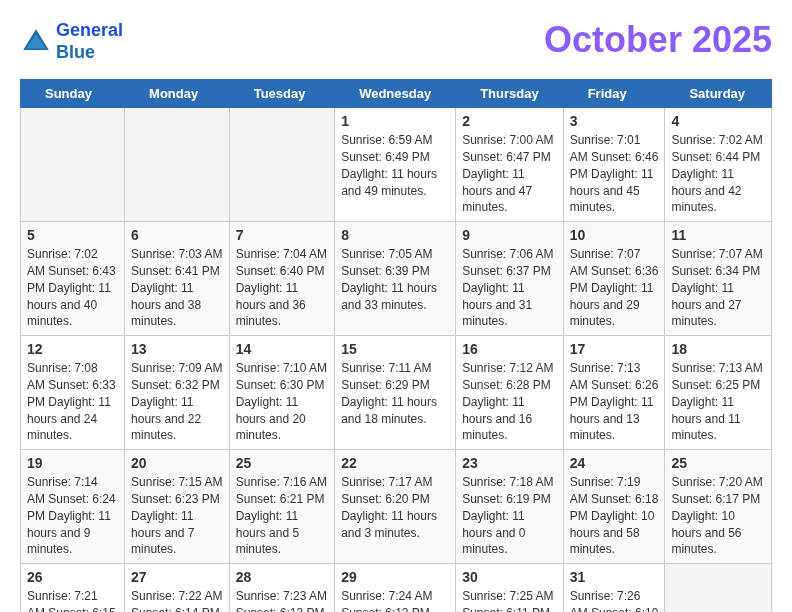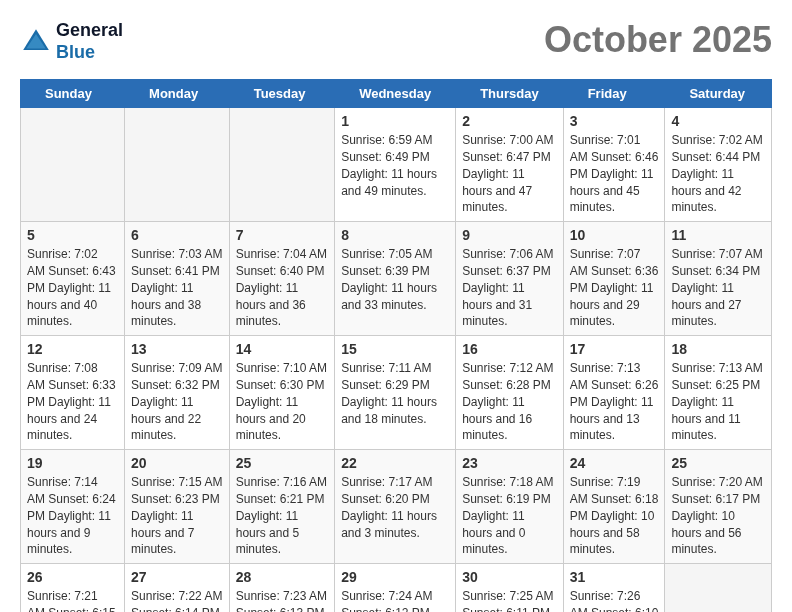--- a/index.html
+++ b/index.html
@@ -19,33 +19,33 @@
     .logo {
       display: flex;
       align-items: center;
       gap: 4px;
     }
     .logo-text {
       font-size: 18px;
       font-weight: bold;
       line-height: 1.2;
     }
-    .logo-general { color: #0f172a; }
+    .logo-general { color: #1d4ed8; }
     .logo-blue { color: #1a6ca8; }
     .logo-icon {
       width: 32px;
       height: 32px;
     }
     .title-block {
       text-align: right;
     }
     .month-title {
       font-size: 36px;
       font-weight: bold;
-      color: #737373;
+      color: #8b5cf6;
       line-height: 1.1;
     }
     .location {
       font-size: 16px;
       color: #555;
     }
     .calendar {
       width: 100%;
       border-collapse: collapse;
       border: 1px solid #ccc;

